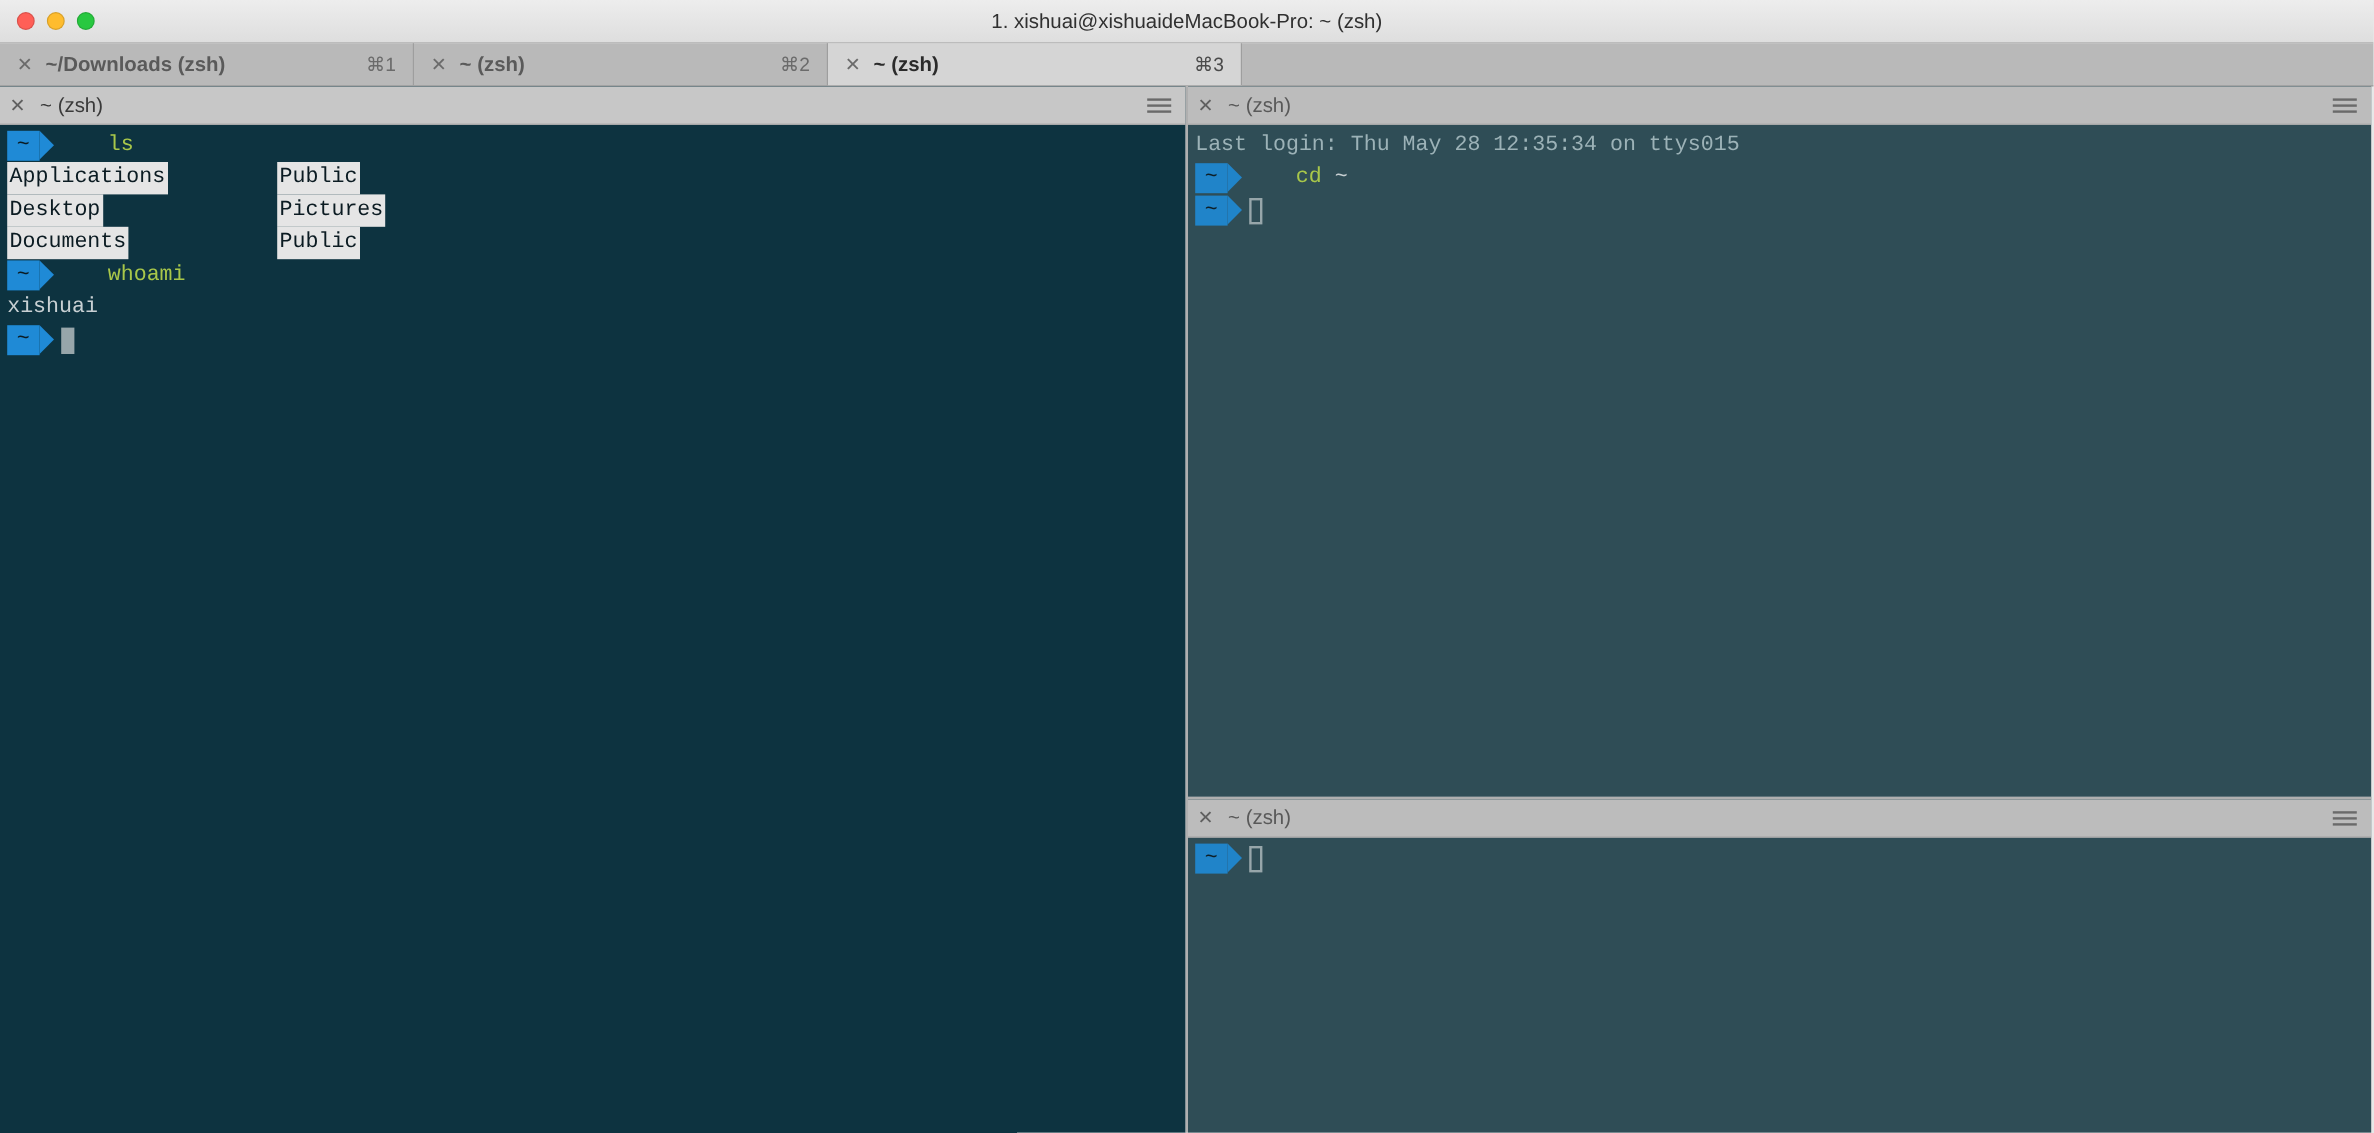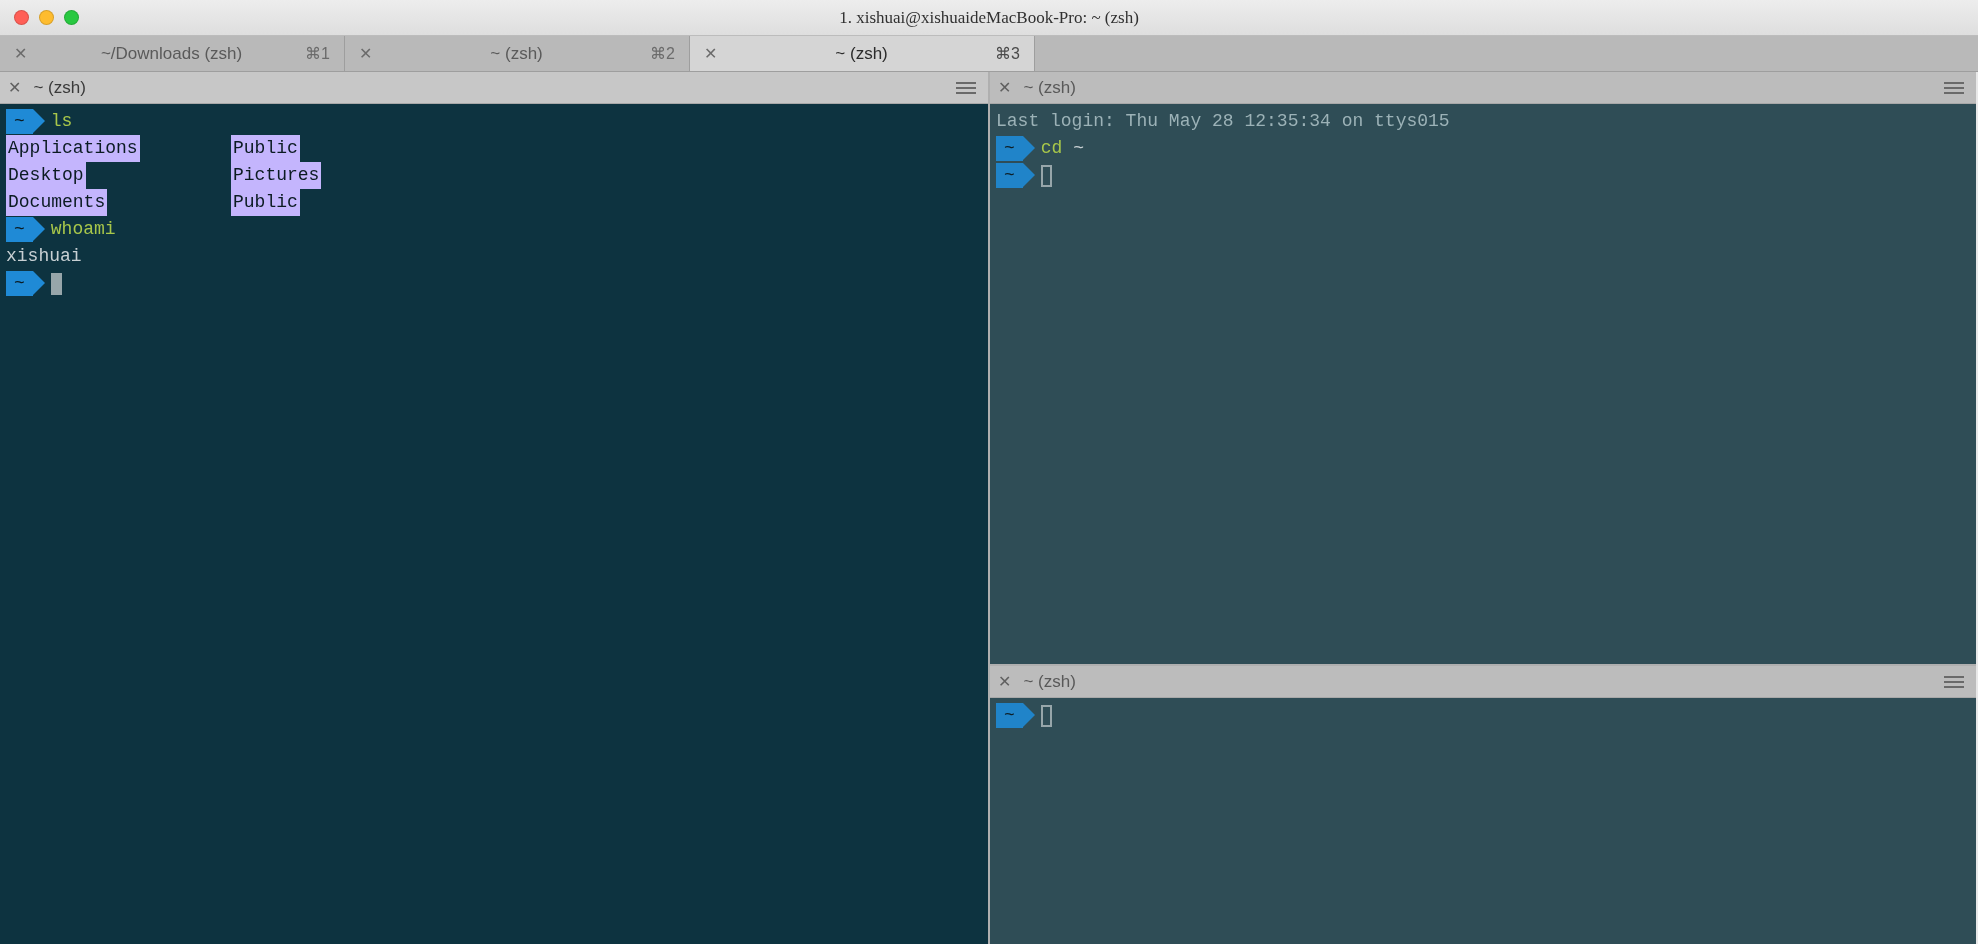--- a/index.html
+++ b/index.html
@@ -31,21 +31,21 @@
     border-radius: 50%;
     border: 0.5px solid rgba(0,0,0,0.15);
   }
   .light.red { background: #ff5f57; }
   .light.yellow { background: #febc2e; }
   .light.green { background: #28c840; }
   .titlebar-title {
     position: absolute;
     left: 50%;
     transform: translateX(-50%);
-    font-family: Liberation Serif, serif;
+    font-family: Liberation Sans, sans-serif;
     font-size: 17px;
     color: #303030;
   }
   
   .window-tabs {
     height: 36px;
     background: #b9b9b9;
     display: flex;
     border-bottom: 1px solid #9e9e9e;
   }
@@ -65,21 +65,22 @@
     color: #2b2b2b;
   }
   .window-tab .tab-close {
     width: 18px;
     color: #6b6b6b;
     font-size: 16px;
     margin-right: 6px;
   }
   .window-tab .tab-label {
     flex: 1;
-    text-align: center;
+    text-align: left;
+    font-weight: bold;
   }
   .window-tab .tab-shortcut {
     color: #6b6b6b;
     font-size: 16px;
   }
   .window-tab.active .tab-shortcut { color: #4a4a4a; }
   
   .workspace {
     display: flex;
     height: calc(944px - 36px - 36px);
@@ -152,32 +153,32 @@
   }
   .prompt-chip::after {
     content: "";
     position: absolute;
     right: -12px;
     top: 0;
     border-top: 12.5px solid transparent;
     border-bottom: 12.5px solid transparent;
     border-left: 12px solid #1f8ad6;
   }
-  .cmd { color: #a8c74a; }
+  .cmd { color: #a8c74a; margin-left: 39px; }
   .cmd-arg { color: #c8d0d3; }
   .ls-grid {
     display: grid;
     grid-template-columns: 225px 225px 225px auto;
     row-gap: 0;
   }
   .ls-item {
     color: #0b1b22;
   }
   .ls-item span {
-    background: #c4b5fd;
+    background: #e5e5e5;
     padding: 0 2px;
     display: inline-block;
     line-height: 1.5;
   }
   .plain-output { color: #c8d0d3; font-family: Liberation Mono, monospace; }
   .login-msg { color: #8ca1a6; white-space: pre; }
   .pane.inactive .login-msg { color: #9cb2b7; }
   .cursor-block {
     display: inline-block;
     width: 11px;

